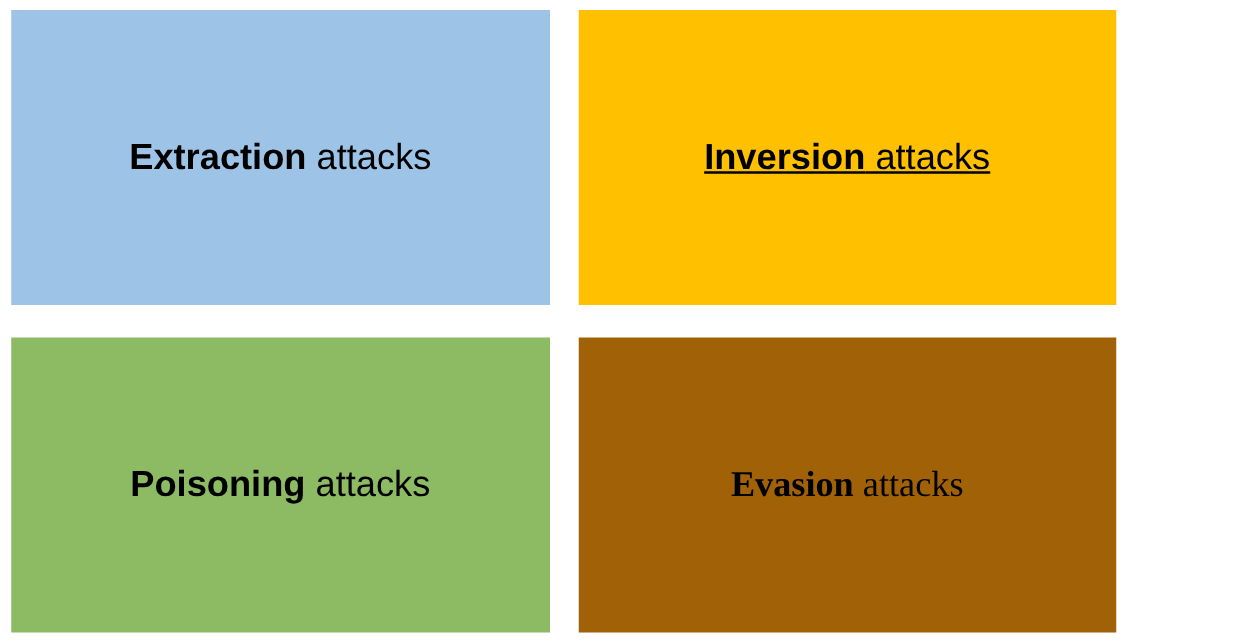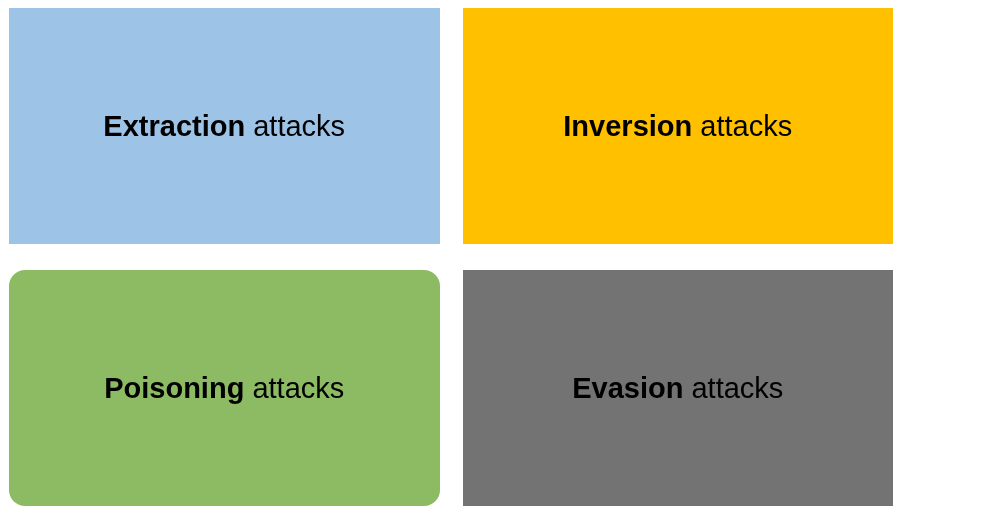--- a/index.html
+++ b/index.html
@@ -51,33 +51,33 @@
 <body>
 
 <div class="canvas" style="color: rgb(0, 0, 0);">
 
   <div class="box" style="background: rgb(157, 195, 230);">
     <div class="label">
       <span class="line1"><b class="title-keyword">Extraction</b><span> attacks</span></span>
     </div>
   </div>
 
-  <div class="box" style="background: rgb(255, 192, 0);">
+  <div class="box" style="background: rgb(255, 192, 0); text-decoration: underline;">
     <div class="label">
       <span class="line1"><b class="title-keyword">Inversion</b><span> attacks</span></span>
     </div>
   </div>
 
-  <div class="box" style="background: rgb(140, 187, 99); border-radius: 16px;">
+  <div class="box" style="background: rgb(140, 187, 99);">
     <div class="label">
       <span class="line1"><b class="title-keyword">Poisoning</b><span> attacks</span></span>
 
     </div>
   </div>
 
-  <div class="box" style="background: #737373;">
+  <div class="box" style="background: #a16207; font-family: Liberation Serif, serif;">
     <div class="label">
       <span class="line1"><b class="title-keyword">Evasion</b><span> attacks</span></span>
 
     </div>
   </div>
 
 </div>
 
 </body></html>

